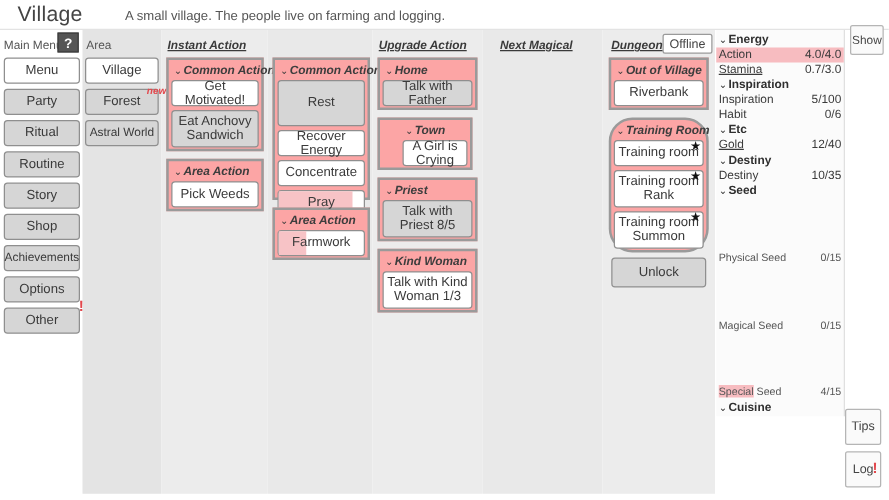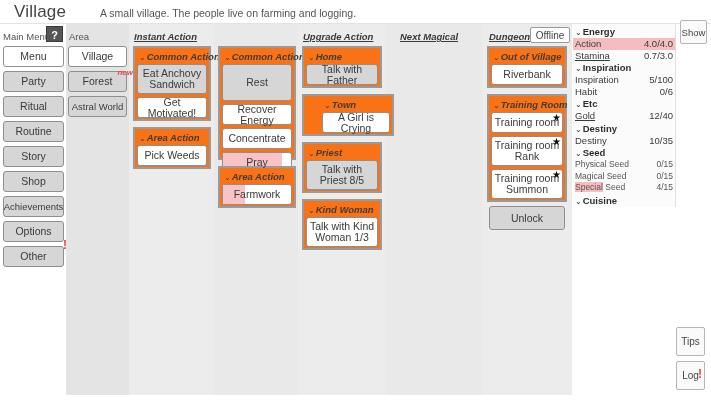--- a/index.html
+++ b/index.html
@@ -52,21 +52,21 @@
   
   #area-list{position:absolute;left:68px;top:46px;width:59px;}
   #area-list .gbtn{width:59px;height:21px;margin-bottom:4px;}
 
   .badge-new{position:absolute;right:-7px;top:-5px;color:#e2474c;font-size:8px;
     font-weight:bold;font-style:italic;pointer-events:none;}
   .badge-excl{position:absolute;right:-4px;top:-7px;color:#e2474c;font-size:12px;
     font-weight:bold;pointer-events:none;}
 
   
-  .group{position:absolute;box-sizing:border-box;border:2px solid #9a9a9a;background:#f97316;
+  .group{position:absolute;box-sizing:border-box;border:2px solid #9a9a9a;background:#fca5a5;
     padding:2px;}
   .grouplabel{font-size:9.5px;font-style:italic;font-weight:bold;color:#3d3d3d;
     padding:1px 2px 2px 2px;white-space:nowrap;}
   .grouplabel .caret{font-style:normal;font-weight:normal;font-size:8px;margin-right:1px;}
   .group .gbtn{width:100%;margin-bottom:3px;}
   .group .gbtn:last-child{margin-bottom:0;}
 
   
   .prog{position:absolute;left:0;top:0;bottom:0;background:#f7c3c6;z-index:0;}
   .gbtn .lbl{position:relative;z-index:1;}
@@ -80,21 +80,21 @@
     font-size:10px;text-align:center;line-height:15px;cursor:pointer;box-sizing:border-box;}
 
   
   #stats{position:absolute;left:573px;top:24px;width:102px;background:#fbfbfb;
     border-right:1px solid #e0e0e0;padding-top:1px;}
   .statgroup{font-size:9.5px;font-weight:bold;color:#2f2f2f;padding:1px 2px;white-space:nowrap;}
   .statgroup .caret{font-weight:normal;font-size:8px;margin-right:1px;}
   .statrow{display:flex;justify-content:space-between;font-size:9.5px;color:#3a3a3a;
     padding:0 2px;line-height:11.5px;white-space:nowrap;}
   .statrow.hl{background:#f7bcc0;}
-  .statrow.small{font-size:8.5px;color:#555;}
+  .statrow.small{font-size:8.5px;color:#555;margin-top:42px;}
   .statrow .k .mark{background:#f7bcc0;}
   .statrow.ul .k{text-decoration:underline;}
 
   #show-btn{position:absolute;left:680px;top:20px;width:27px;height:24px;
     border:1px solid #b5b5b5;border-radius:2px;background:#fafafa;color:#444;
     font-size:9.5px;text-align:center;line-height:23px;cursor:pointer;box-sizing:border-box;}
 
   
   .corner{position:absolute;width:29px;height:29px;border:1px solid #b5b5b5;border-radius:2px;
     background:#fafafa;color:#444;font-size:10px;text-align:center;line-height:28px;
@@ -167,25 +167,25 @@
       <span class="lbl">Forest</span>
       <span class="badge-new">new</span>
     </div>
     <div class="gbtn">
       <span class="lbl" style="font-size: 9.5px;">Astral World</span>
     </div>
   </div>
 <div id="inst-wrap">
     <div class="group" style="left: 133px; width: 78px; top: 46px; height: 75px;">
       <div class="grouplabel"><span class="caret">⌄</span><span>Common Action</span></div>
+      <div class="gbtn white" style="height: 21px;">
+        <span class="lbl">Get Motivated!</span>
+      </div>
       <div class="gbtn" style="height: 30px;">
         <span class="lbl">Eat Anchovy Sandwich</span>
-      </div>
-      <div class="gbtn white" style="height: 21px;">
-        <span class="lbl">Get Motivated!</span>
       </div>
     </div>
     <div class="group" style="left: 133px; width: 78px; top: 127px; height: 42px;">
       <div class="grouplabel"><span class="caret">⌄</span><span>Area Action</span></div>
       <div class="gbtn white" style="height: 21px;">
         <span class="lbl">Pick Weeds</span>
       </div>
     </div>
   </div>
 <div id="loop-wrap">
@@ -213,21 +213,21 @@
       </div>
     </div>
   </div>
 <div id="upg-wrap">
     <div class="group" style="left: 302px; width: 80px; top: 46px; height: 42px;">
       <div class="grouplabel"><span class="caret">⌄</span><span>Home</span></div>
       <div class="gbtn" style="height: 21px;">
         <span class="lbl">Talk with Father</span>
       </div>
     </div>
-    <div class="group" style="left: 302px; width: 92px; top: 94px; height: 42px; padding-left: 18px;">
+    <div class="group" style="left: 302px; width: 76px; top: 94px; height: 42px; padding-left: 18px;">
       <div class="grouplabel"><span class="caret">⌄</span><span>Town</span></div>
       <div class="gbtn white" style="height: 21px; text-align: center;">
         <span class="lbl">A Girl is Crying</span>
       </div>
     </div>
     <div class="group" style="left: 302px; width: 80px; top: 142px; height: 51px;">
       <div class="grouplabel"><span class="caret">⌄</span><span>Priest</span></div>
       <div class="gbtn" style="height: 30px;">
         <span class="lbl">Talk with Priest 8/5</span>
       </div>
@@ -239,21 +239,21 @@
       </div>
     </div>
   </div>
 <div id="dung-wrap">
     <div class="group" style="left: 487px; width: 80px; top: 46px; height: 42px;">
       <div class="grouplabel"><span class="caret">⌄</span><span>Out of Village</span></div>
       <div class="gbtn white" style="height: 21px;">
         <span class="lbl">Riverbank</span>
       </div>
     </div>
-    <div class="group" style="left: 487px; width: 80px; top: 94px; height: 108px;">
+    <div class="group" style="left: 487px; width: 80px; top: 94px; height: 108px; border-radius: 19px;">
       <div class="grouplabel"><span class="caret">⌄</span><span>Training Room</span></div>
       <div class="gbtn white" style="height: 21px;">
         <span class="lbl">Training room</span>
         <span class="star">★</span>
       </div>
       <div class="gbtn white" style="height: 30px;">
         <span class="lbl">Training room Rank</span>
         <span class="star">★</span>
       </div>
       <div class="gbtn white" style="height: 30px;">

